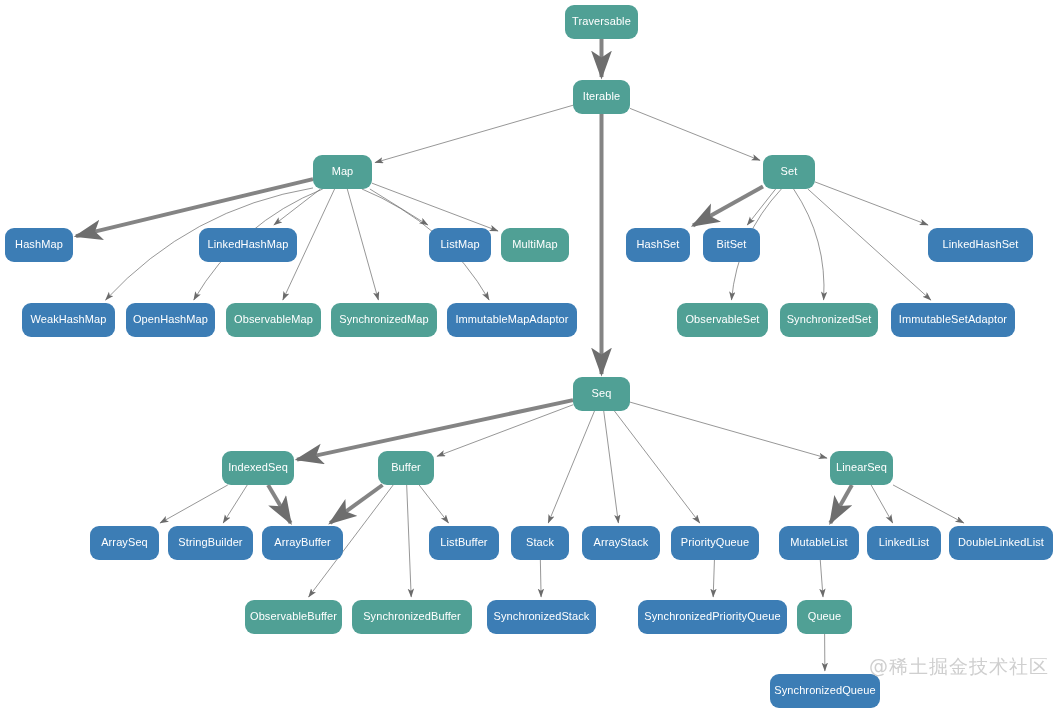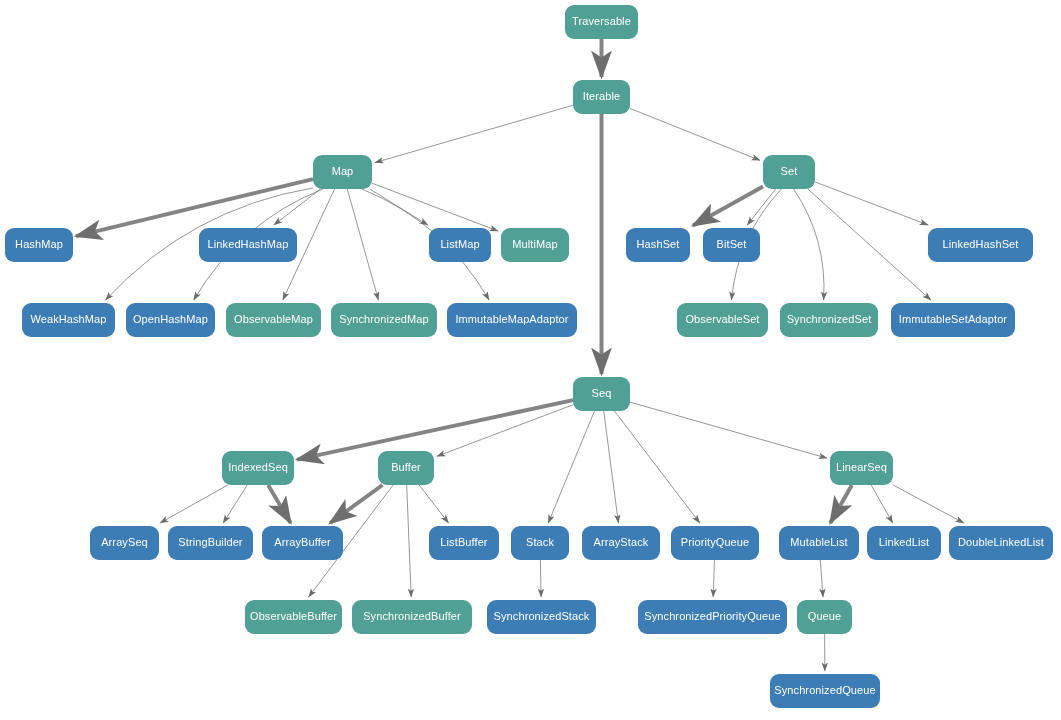--- a/index.html
+++ b/index.html
@@ -261,13 +261,14 @@
         <g class="graph-node">
           <rect class="node-rect" x="797" y="600" width="55" height="34" rx="9" ry="9" fill="#50a095"></rect>
           <text class="node-label" x="824.5" y="617.5">Queue</text>
         </g>
         <g class="graph-node">
           <rect class="node-rect" x="770" y="674" width="110" height="34" rx="9" ry="9" fill="#3c7db5"></rect>
           <text class="node-label" x="825" y="691.5">SynchronizedQueue</text>
         </g>
       </g>
   </svg>
+  <div class="watermark">@稀土掘金技术社区</div>
 </div>
 
 </body></html>

